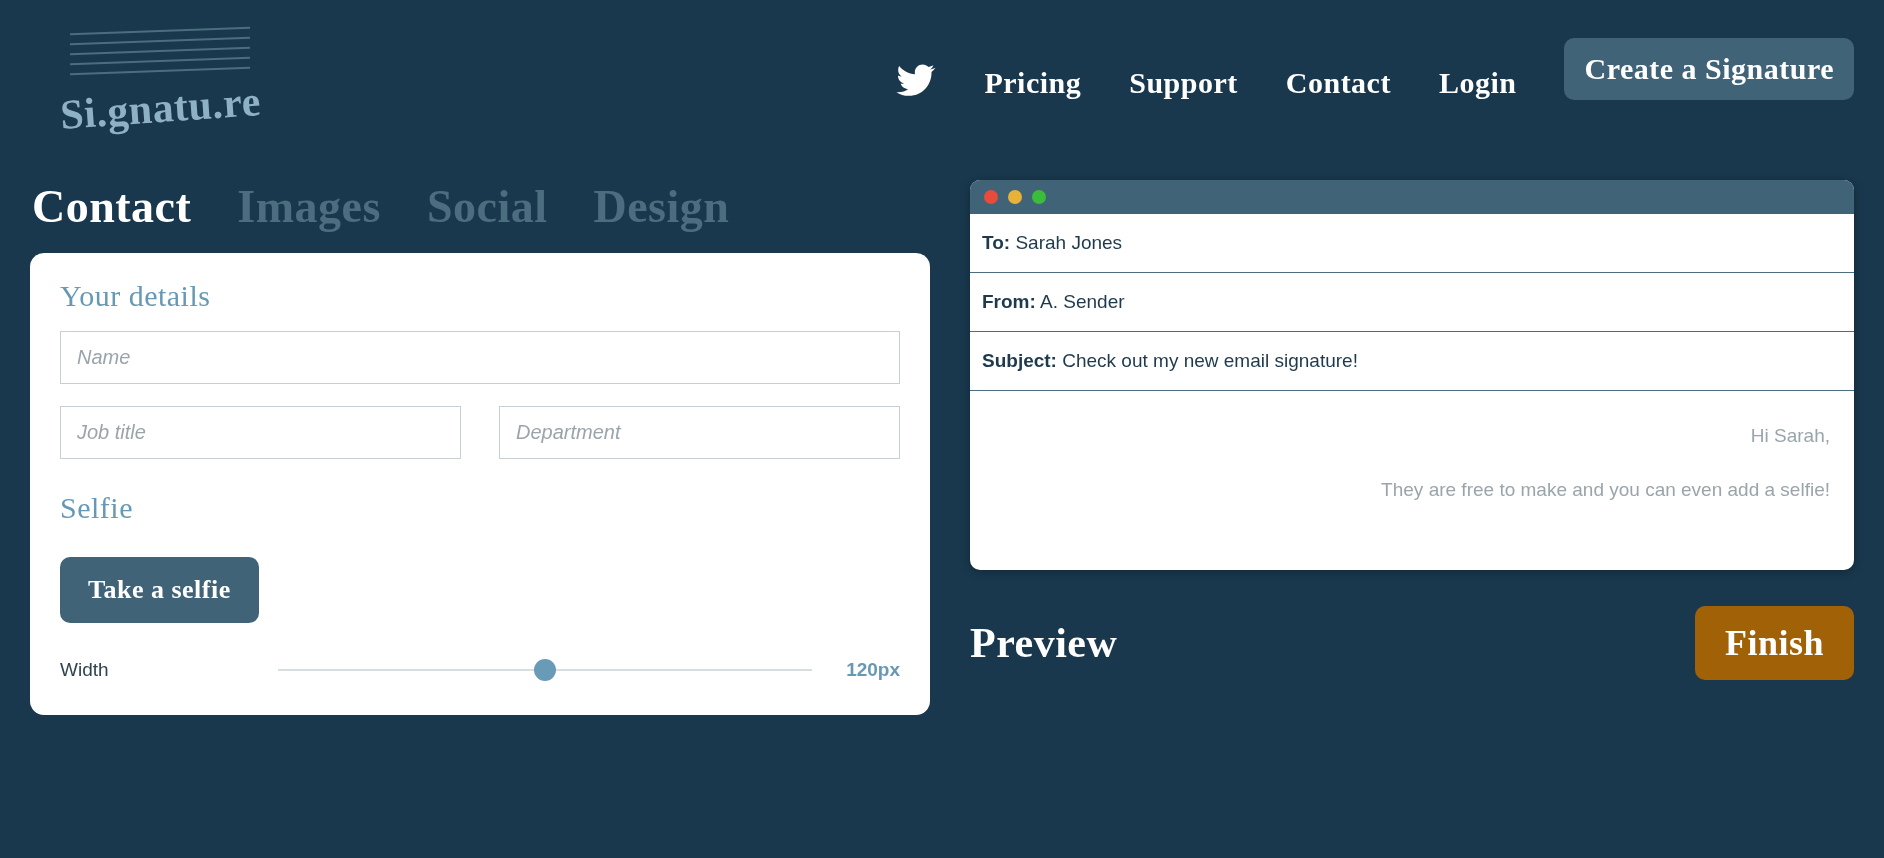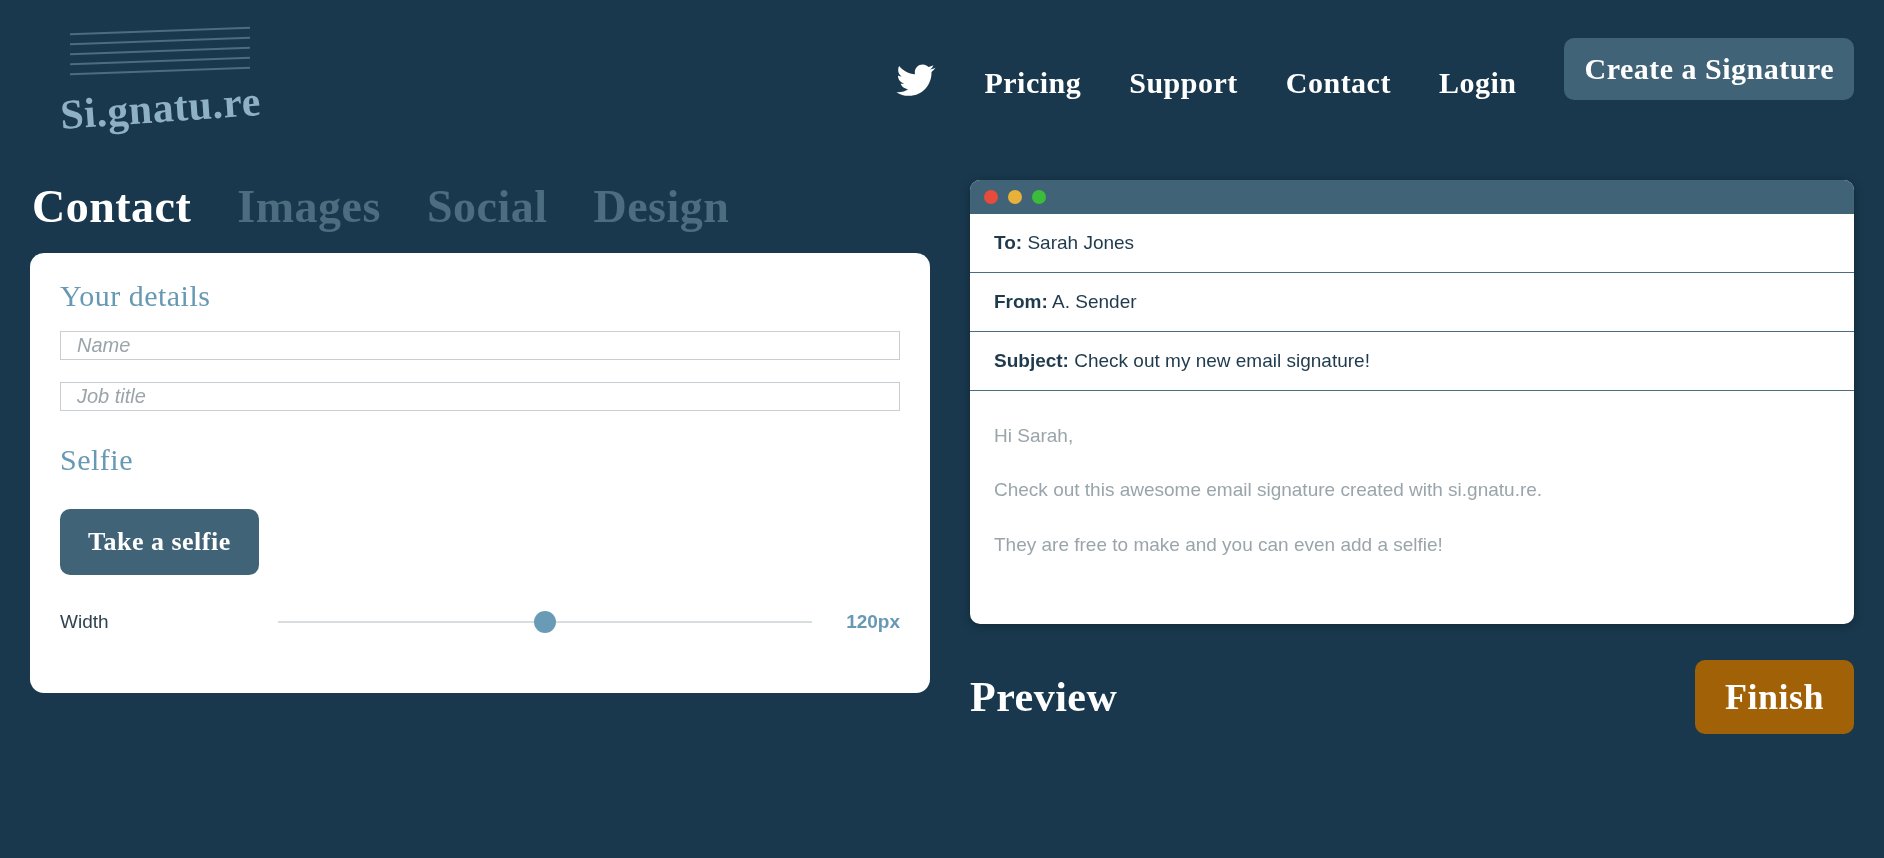--- a/index.html
+++ b/index.html
@@ -95,21 +95,21 @@
   }
   .panel h3 {
     color: #6798b4;
     font-size: 30px;
     font-weight: normal;
     margin-bottom: 18px;
   }
   .field {
     width: 100%;
     border: 1px solid #c7cfd4;
-    padding: 2px 16px;
+    padding: 14px 16px;
     font-size: 20px;
     color: #555;
     font-style: italic;
     background: #fff;
   }
   .field::placeholder { color: #9aa5ab; }
   .row2 {
     display: flex;
     gap: 38px;
     margin-top: 22px;
@@ -181,31 +181,32 @@
     display: flex;
     gap: 10px;
     align-items: center;
   }
   .dot { width: 14px; height: 14px; border-radius: 50%; }
   .dot.red { background: #e64b3c; }
   .dot.yellow { background: #e8b13a; }
   .dot.green { background: #3bbd3b; }
   .pw-body { }
   .pw-row {
-    padding: 18px 24px;
+    padding: 18px 12px;
     border-bottom: 1.5px solid #4c6c7f;
     color: #1e3a4c;
     font-size: 19px;
   }
   .pw-row strong { font-weight: 700; }
   .pw-content {
     padding: 30px 24px 40px 24px;
     color: #9aa5ab;
     font-size: 19px;
     line-height: 1.6;
+    text-align: right;
   }
   .pw-content p { margin-bottom: 24px; }
 
   .preview-bar {
     display: flex;
     align-items: center;
     margin-top: 36px;
   }
   .preview-bar .title {
     font-size: 42px;
@@ -259,20 +260,21 @@
       <div class="tab hand">Images</div>
       <div class="tab hand">Social</div>
       <div class="tab hand">Design</div>
     </div>
 
     <div class="panel">
       <h3 class="hand">Your details</h3>
       <input class="field" type="text" placeholder="Name" style="">
       <div class="row2">
         <input class="field" type="text" placeholder="Job title" style="">
+        <input class="field" type="text" placeholder="Department" style="">
       </div>
 
       <h3 class="hand">Selfie</h3>
       <button class="selfie-btn hand">Take a selfie</button>
 
       <div class="slider-row">
         <div class="label">Width</div>
         <input type="range" min="0" max="240" value="120" style="">
         <div class="value">120px</div>
       </div>
@@ -294,21 +296,20 @@
         <div class="pw-row">
           <strong>From:</strong>
           <span>A. Sender</span>
         </div>
         <div class="pw-row">
           <strong>Subject:</strong>
           <span>Check out my new email signature!</span>
         </div>
         <div class="pw-content">
           <p>Hi Sarah,</p>
-          <p>Check out this awesome email signature created with si.gnatu.re.</p>
           <p>They are free to make and you can even add a selfie!</p>
         </div>
       </div>
     </div>
 
     <div class="preview-bar">
       <div class="title hand">Preview</div>
       <button class="finish-btn hand">Finish</button>
     </div>
   </div>

